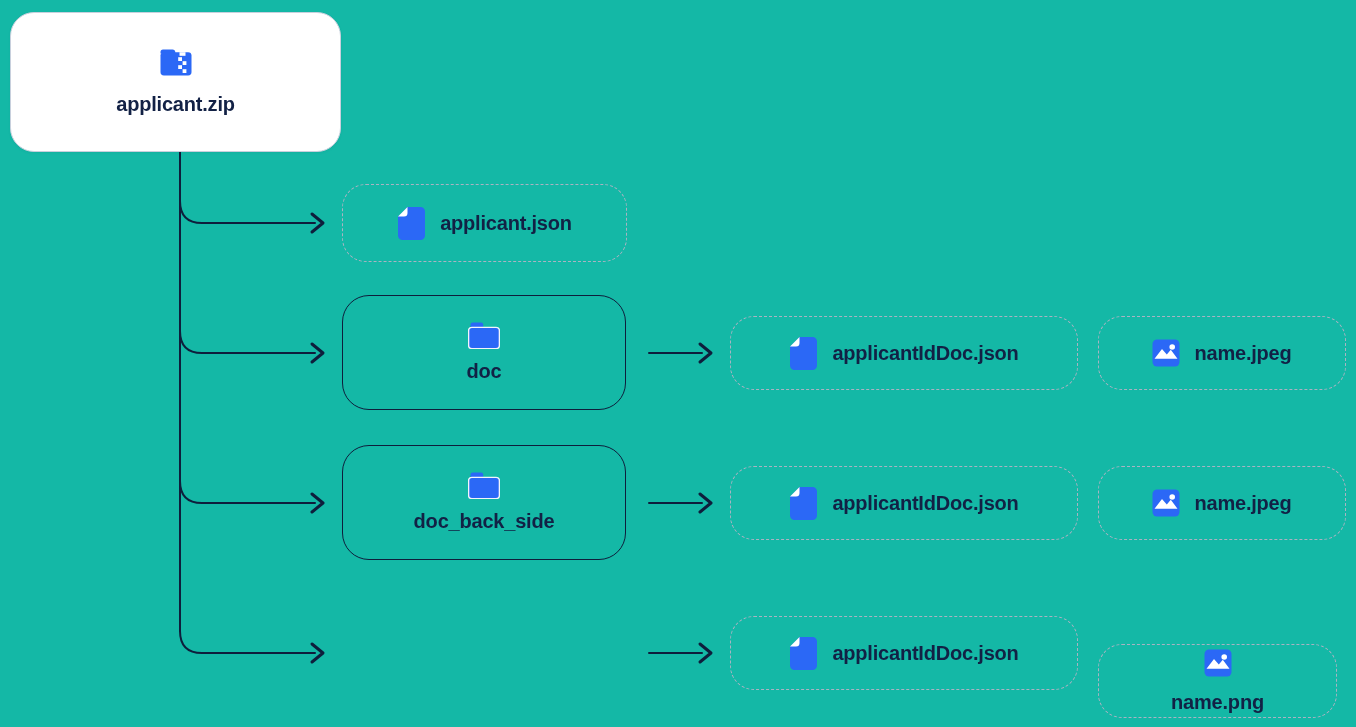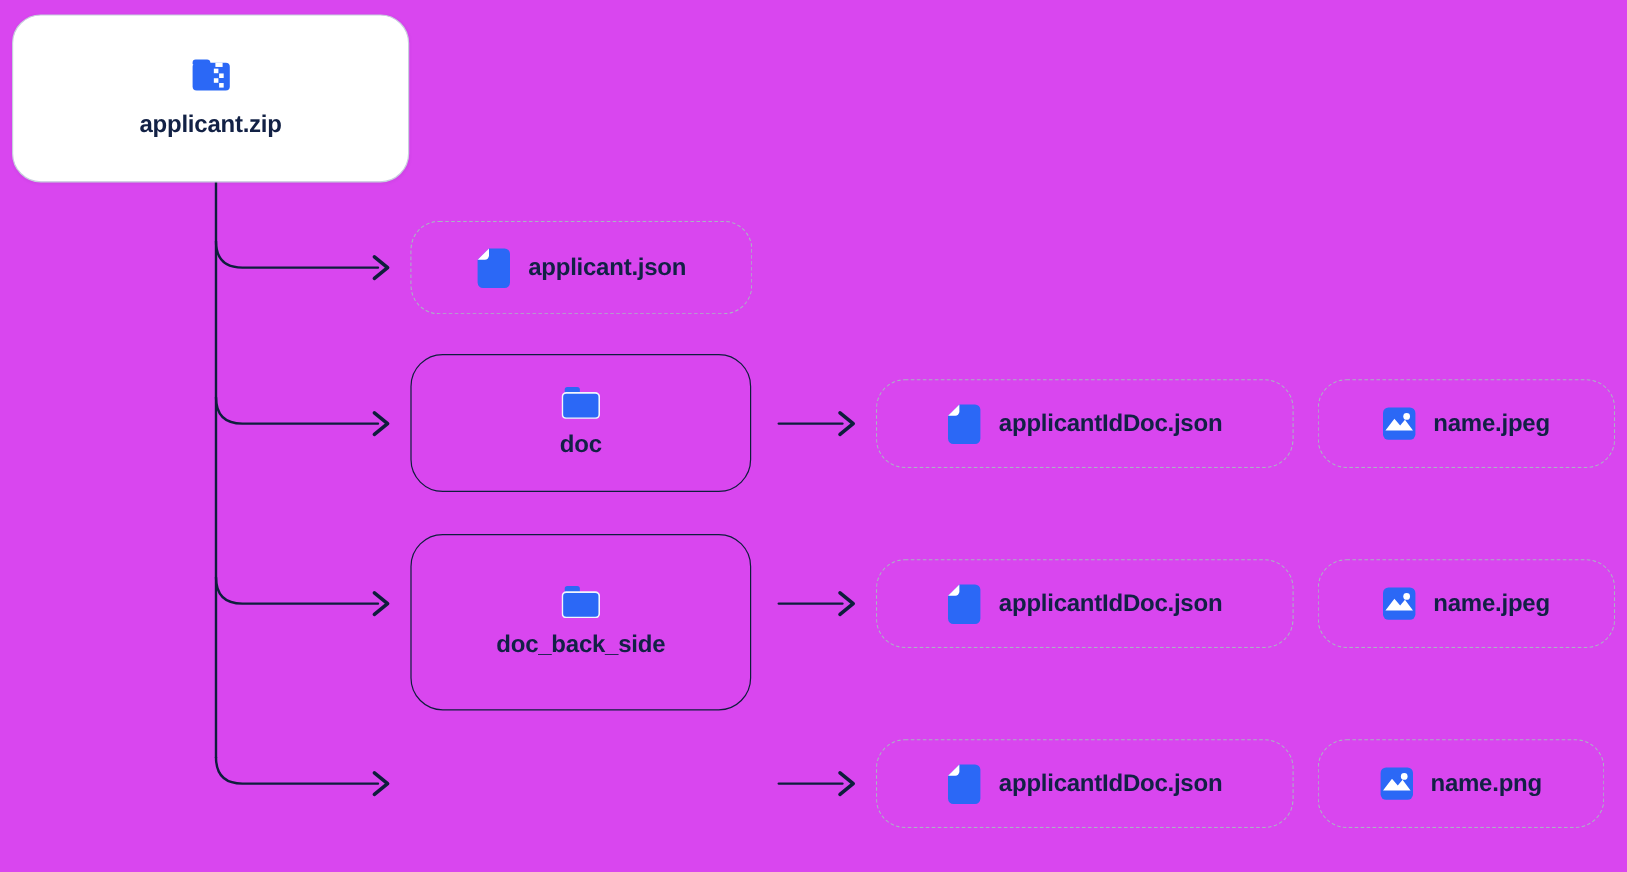--- a/index.html
+++ b/index.html
@@ -1,17 +1,17 @@
 <!DOCTYPE html>
 <html><head>
 <meta charset="utf-8">
 <style>
   html,body{margin:0;padding:0;background:#f2f5fc;}
   .stage{
-    position:relative;width:1356px;height:727px;background:#d946ef;
+    position:relative;width:1356px;height:727px;background:#14b8a6;
     font-family:"Liberation Sans",sans-serif;overflow:hidden;
   }
   .connectors{position:absolute;left:0;top:0;}
   .node{
     position:absolute;display:flex;align-items:center;justify-content:center;
     box-sizing:border-box;
   }
   .node .label{
     font-size:20px;font-weight:700;color:#122145;letter-spacing:-0.2px;
     white-space:nowrap;
@@ -83,21 +83,21 @@
   <div class="node folder-node" style="left:342px;top:295px;width:284px;height:115px;">
     <span class="icon">
         <svg width="32" height="27" viewBox="0 0 32 27">
           <rect x="2.6" y="0.4" width="12.6" height="6.6" rx="2.2" fill="#2b68f6"></rect>
           <rect x="0.6" y="5.4" width="30.8" height="21.2" rx="3.4" fill="#2b68f6" stroke="#f2f5fc" stroke-width="1.4"></rect>
         </svg>
       </span>
     <span class="label">doc</span>
   </div>
 
-  <div class="node folder-node" style="left:342px;top:445px;width:284px;height:147px;">
+  <div class="node folder-node" style="left:342px;top:445px;width:284px;height:115px;">
     <span class="icon">
         <svg width="32" height="27" viewBox="0 0 32 27">
           <rect x="2.6" y="0.4" width="12.6" height="6.6" rx="2.2" fill="#2b68f6"></rect>
           <rect x="0.6" y="5.4" width="30.8" height="21.2" rx="3.4" fill="#2b68f6" stroke="#f2f5fc" stroke-width="1.4"></rect>
         </svg>
       </span>
     <span class="label">doc_back_side</span>
   </div>
 
 
@@ -143,21 +143,21 @@
 
   <div class="node file-node" style="left:730px;top:616px;width:348px;height:74px;">
     <span class="icon">
         <svg width="29" height="35" viewBox="0 0 29 35">
           <path d="M10.5 1 H23.5 A4.5 4.5 0 0 1 28 5.5 V29.5 A4.5 4.5 0 0 1 23.5 34 H5.5 A4.5 4.5 0 0 1 1 29.5 V10.5 Z" fill="#2b68f6"></path>
           <path d="M10.5 1 V7 A3.5 3.5 0 0 1 7 10.5 H1 Z" fill="#ffffff"></path>
         </svg>
       </span>
     <span class="label">applicantIdDoc.json</span>
   </div>
-  <div class="node file-node" style="left:1098px;top:616px;width:239px;height:74px;">
+  <div class="node file-node" style="left:1098px;top:644px;width:239px;height:74px;flex-direction:column;">
     <span class="icon">
         <svg width="28" height="28" viewBox="0 0 28 28">
           <rect x="0.5" y="0.5" width="27" height="27" rx="4.6" fill="#2b68f6"></rect>
           <circle cx="20.2" cy="8" r="2.8" fill="#ffffff"></circle>
           <path d="M2.5 19.8 L10 10 L14.8 15.5 L18.8 10.8 L25.5 19.8 Z" fill="#ffffff"></path>
         </svg>
       </span>
     <span class="label">name.png</span>
   </div>
 

